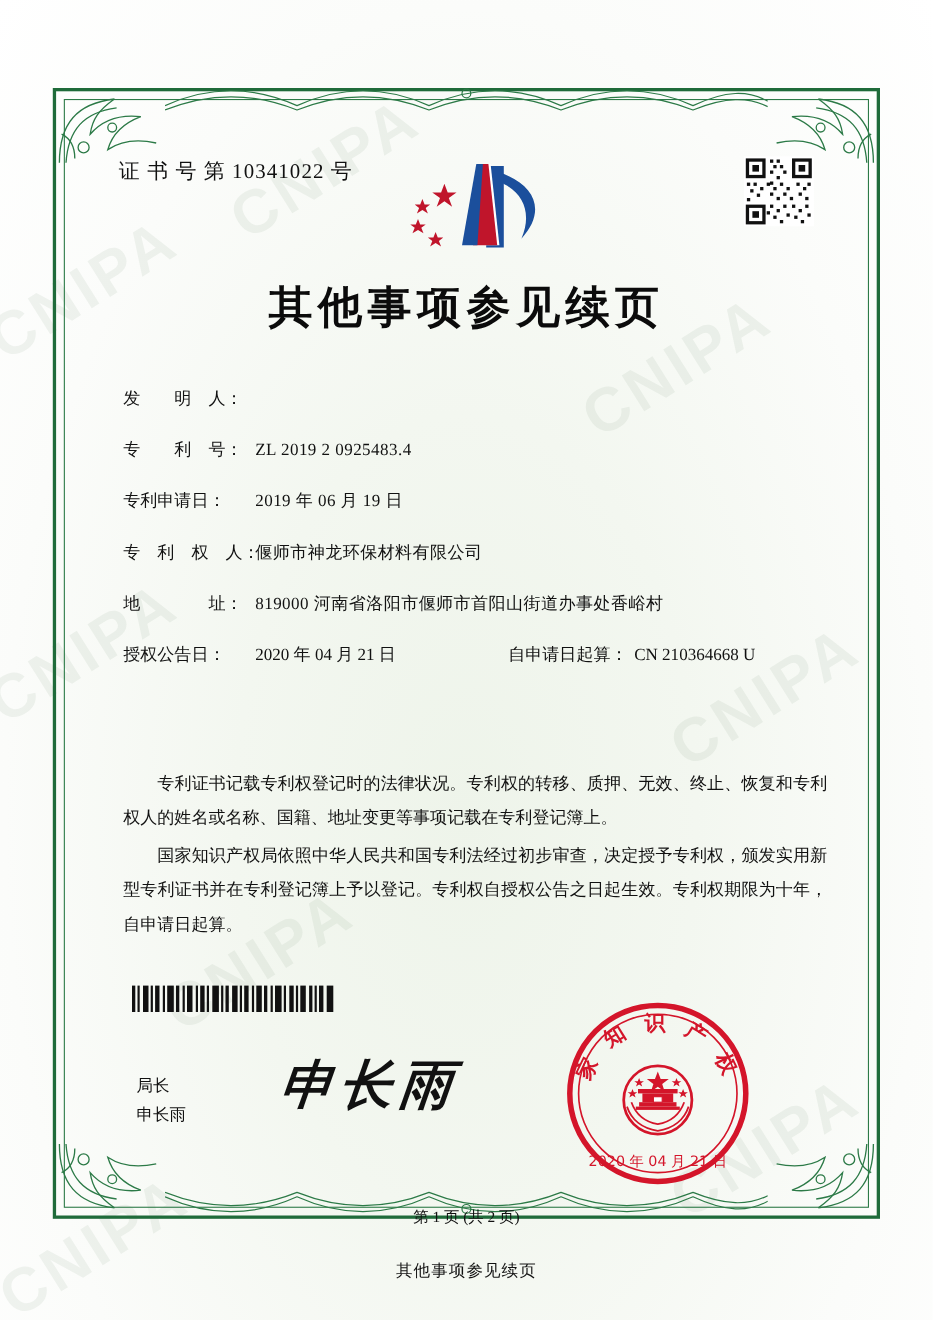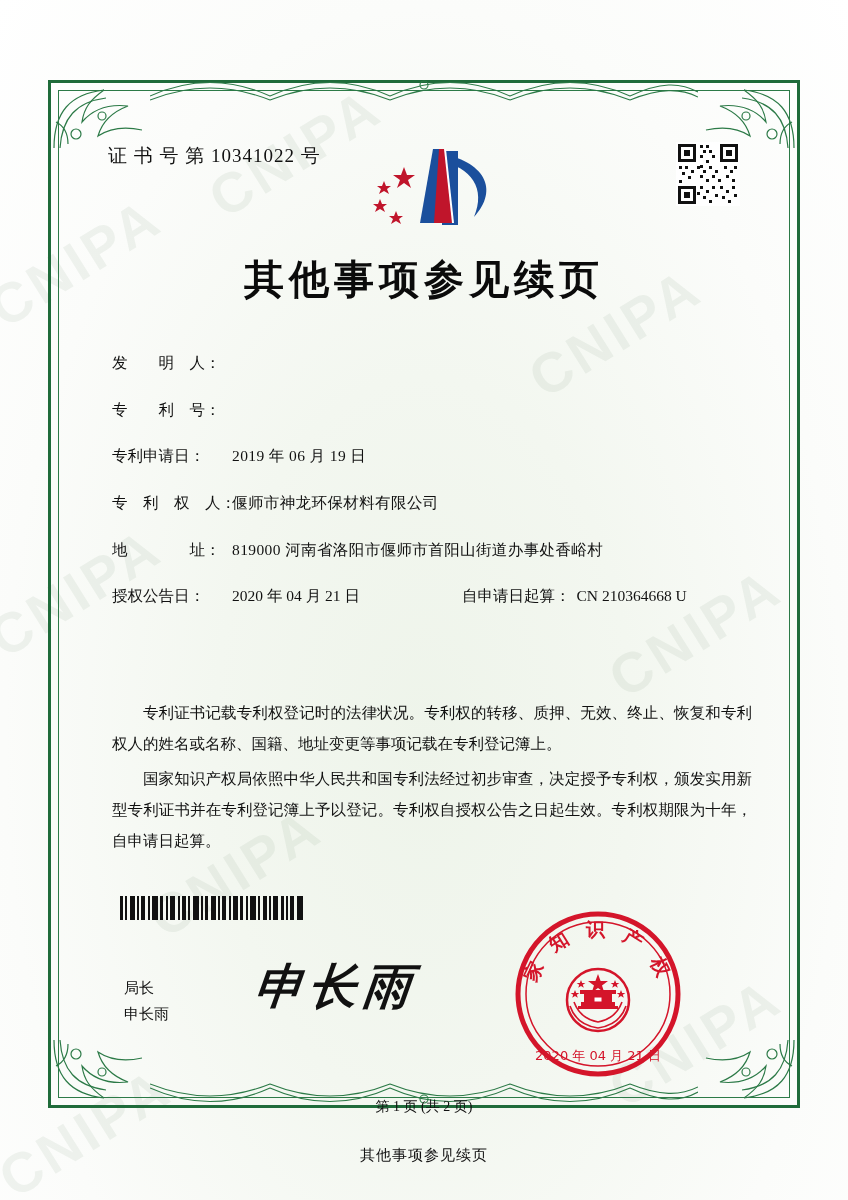--- a/index.html
+++ b/index.html
@@ -379,20 +379,21 @@
 
   <div class="fields">
 
 
     <div class="field">
       <span class="lbl">发　　明　人：</span>
     </div>
 
     <div class="field">
       <span class="lbl">专　　利　号：</span>
+      <span class="val">ZL 2019 2 0925483.4</span>
     </div>
 
     <div class="field">
       <span class="lbl">专利申请日：</span>
       <span class="val">2019 年 06 月 19 日</span>
     </div>
 
     <div class="field">
       <span class="lbl">专　利　权　人：</span>
       <span class="val">偃师市神龙环保材料有限公司</span>

